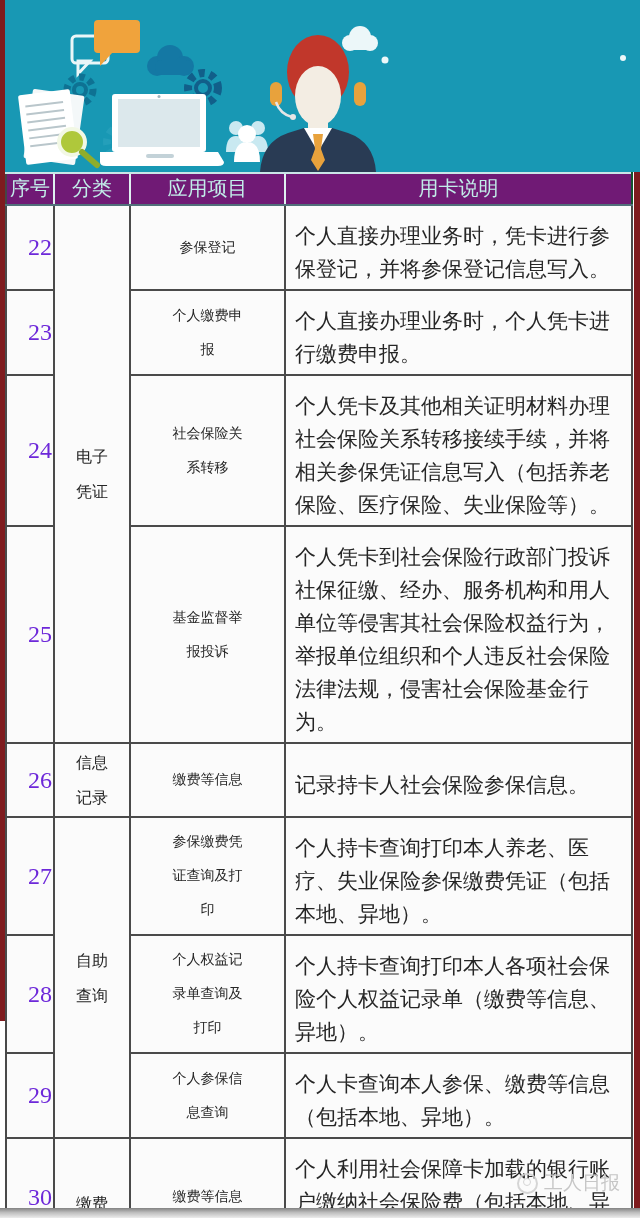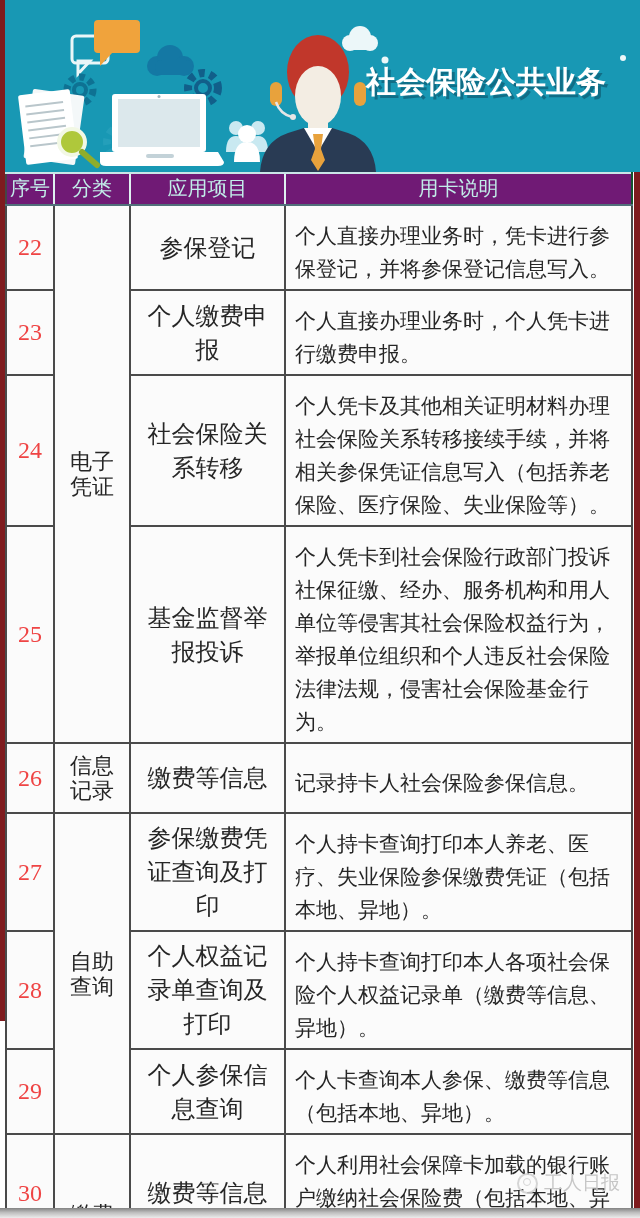--- a/index.html
+++ b/index.html
@@ -24,24 +24,24 @@
   th{
     background:#701a75;color:#C2EDE9;font-weight:normal;
     font-family:"Liberation Sans","DejaVu Sans",sans-serif;
     font-size:20px;height:25px;padding:1px 0 2px 0;
     border-top:2px solid #CBE6E8;border-bottom:2px solid #51707A;
     border-left:2px solid #DFF0F1;
   }
   th:first-child{border-left:2px solid #454545;}
   th:last-child{border-right:2px solid #14532d;}
   td{border:2px solid #4A4A4A;vertical-align:middle;color:#262626;background:#FBFBFB;}
-  .col-no{text-align:center;font-size:24px;color:#ef4444;}
-  .col-cat{text-align:center;font-size:22px;line-height:25px;border-radius:14px;}
+  .col-no{text-align:right;font-size:24px;color:#6d28d9;}
+  .col-cat{text-align:center;font-size:16px;line-height:35px;border-radius:14px;}
   .cat-text{display:inline-block;max-width:2.15em;word-break:break-all;text-align:center;}
-  .col-item{text-align:center;font-size:24px;line-height:34px;padding:2px 0;}
+  .col-item{text-align:center;font-size:14px;line-height:34px;padding:2px 0;}
   .item-text{display:inline-block;max-width:5.15em;word-break:break-all;text-align:center;}
   .col-desc{font-size:21px;line-height:33px;padding:14px 8px 3px 9px;word-break:break-all;text-align:left;}
   
   .edge-left{position:absolute;left:0;top:0;width:5px;height:1021px;background:#7E1B1E;}
   .edge-right{position:absolute;right:0;top:172px;width:6px;height:1046px;background:#7E1B1E;}
   .bottom-band{
     position:absolute;left:0;bottom:0;width:640px;height:10px;
     background:linear-gradient(to bottom,#828282 0%,#BDBDBD 45%,#ECECEC 100%);
   }
   .watermark{
@@ -141,21 +141,20 @@
 
       <g fill="#ECF7F9">
         <circle cx="350" cy="43" r="8"></circle>
           <circle cx="360" cy="37" r="11"></circle>
           <circle cx="370" cy="43" r="8"></circle>
         <rect x="347" y="39" width="28" height="11" rx="5"></rect>
         <circle cx="385" cy="60" r="3.5"></circle>
         <circle cx="623" cy="58" r="3"></circle>
       </g>
     </svg>
-    <div class="hero-title">社会保险公共业务</div>
   </div>
 
   <table>
     <colgroup>
       <col style="width:48px">
         <col style="width:76px">
         <col style="width:155px">
         <col style="width:347px">
     </colgroup>
     <thead>

